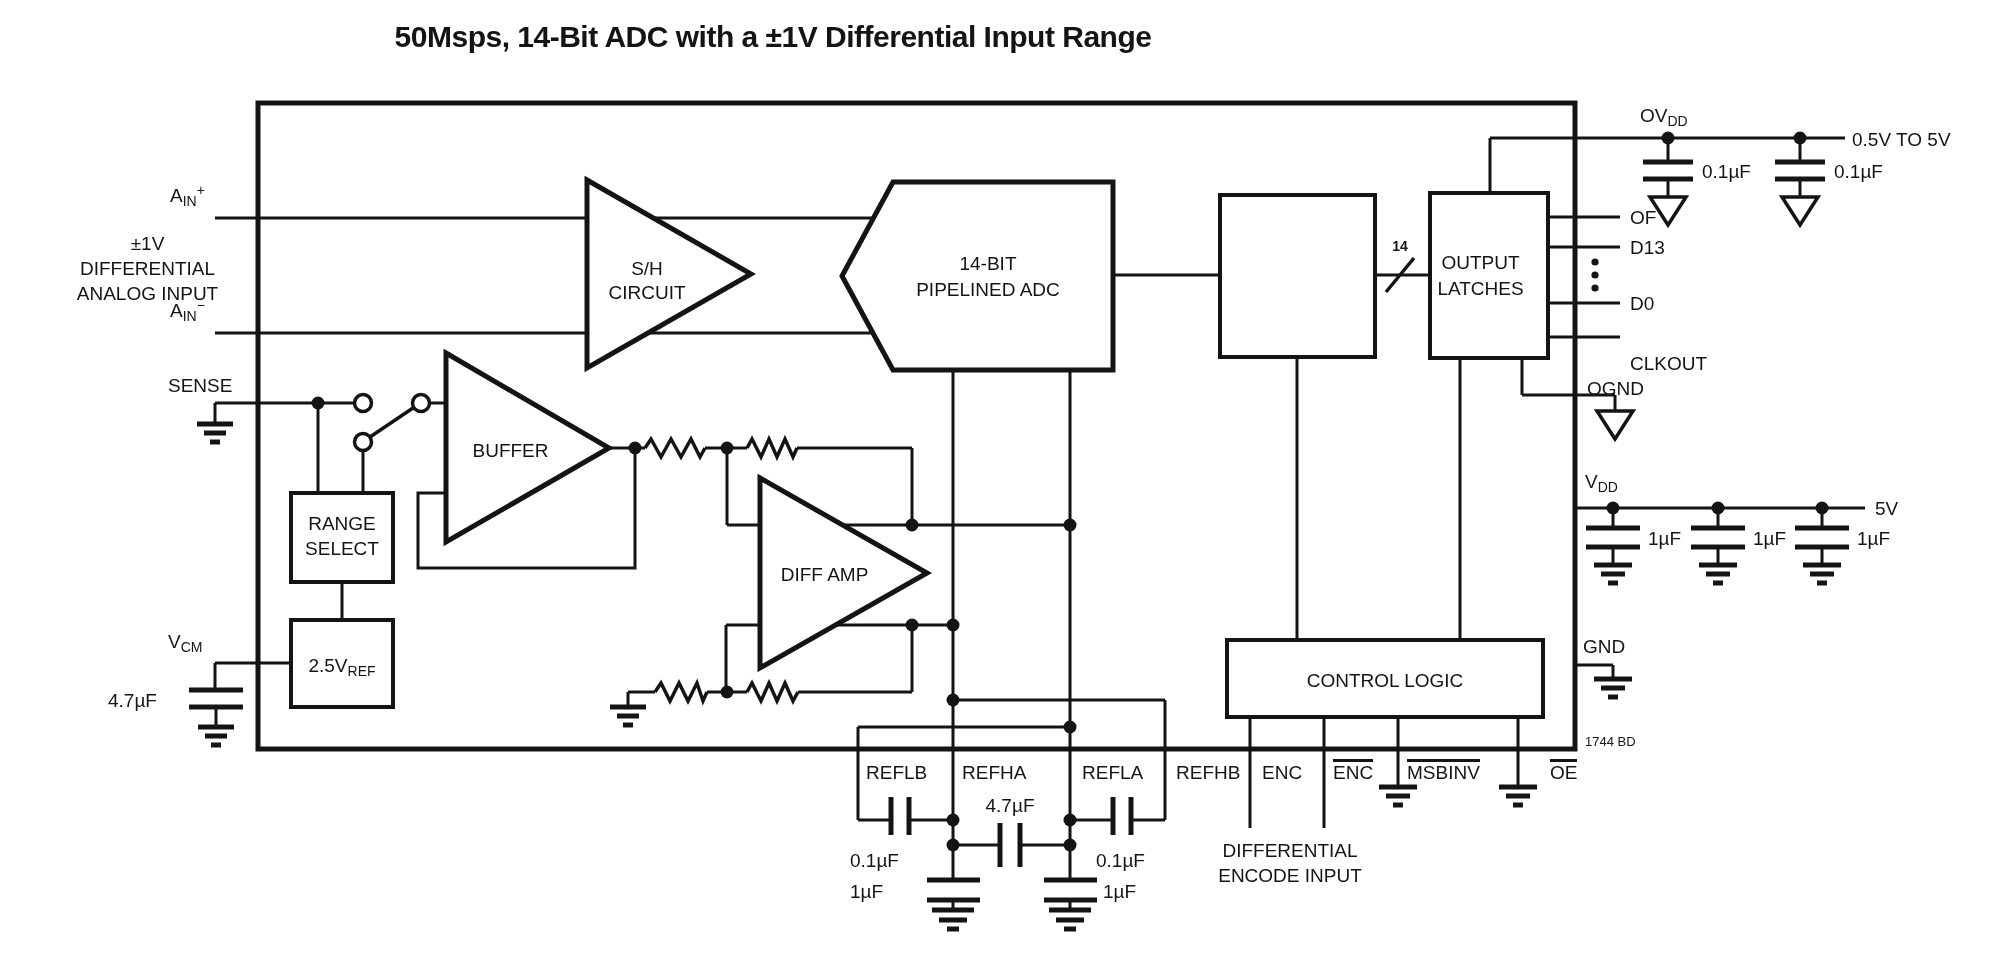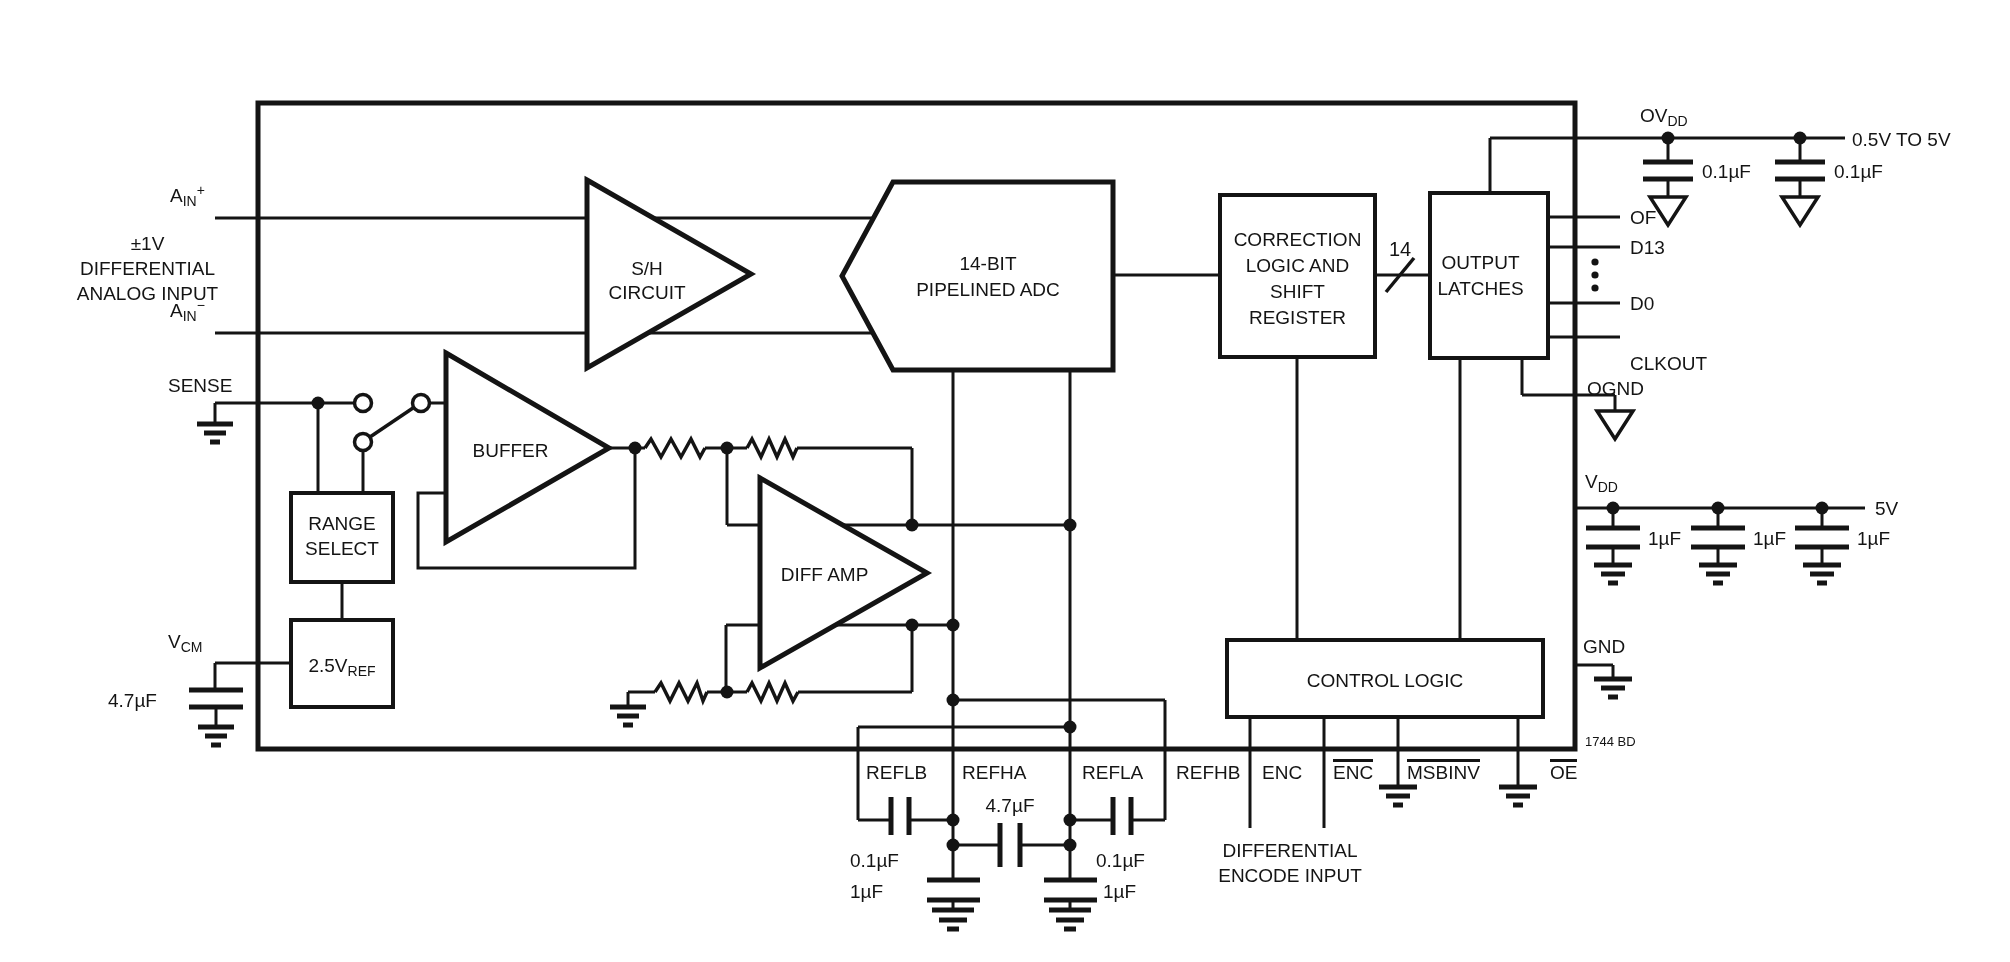--- a/index.html
+++ b/index.html
@@ -7,21 +7,21 @@
          font-family:"Liberation Sans",sans-serif;color:#141414;}
   svg{position:absolute;left:0;top:0;}
   .lbl{position:absolute;font-size:19px;line-height:1.18;white-space:nowrap;color:#141414;}
   .ctr{text-align:center;white-space:normal;}
   .rt{text-align:left;}
   .title{font-size:30px;font-weight:bold;letter-spacing:-0.5px;}
   .sb{font-size:14px;position:relative;top:4px;}
   .sp{font-size:14px;position:relative;top:-7px;}
   .ovl{display:inline-block;border-top:3px solid #141414;padding-top:1px;line-height:1.05;}
   .tiny{font-size:13px;}
-  .w14{font-size:20px;}
+  .w14{font-size:14px;font-weight:bold;}
 </style>
 </head>
 <body>
 
 <div id="stage">
 
 <svg width="2010" height="962" viewBox="0 0 2010 962">
 
   <g stroke="#141414" stroke-width="3" fill="none">
     <rect x="258" y="103" width="1317" height="646" stroke-width="5"></rect>
@@ -140,20 +140,21 @@
     <circle cx="1822" cy="508" r="6.5"></circle>
   </g>
 
   <g fill="#141414">
     <circle cx="1595" cy="262" r="3.6"></circle>
     <circle cx="1595" cy="275" r="3.6"></circle>
     <circle cx="1595" cy="288" r="3.6"></circle>
   </g>
 </svg>
 
+<div class="lbl title ctr" style="left:258px;top:19px;width:1030px;">50Msps, 14-Bit ADC with a ±1V Differential Input Range</div>
 
 <div class="lbl rt" style="left:170px;top:185px;width:82px;"><span>A</span><span class="sb">IN</span><span class="sp">+</span></div>
 <div class="lbl ctr" style="left:40px;top:231px;width:215px;line-height:25px;">
   <div>±1V</div>
   <div>DIFFERENTIAL</div>
   <div>ANALOG INPUT</div>
 </div>
 <div class="lbl rt" style="left:170px;top:300px;width:82px;"><span>A</span><span class="sb">IN</span><span class="sp">−</span></div>
 <div class="lbl rt" style="left:168px;top:375px;width:82px;">SENSE</div>
 <div class="lbl rt" style="left:168px;top:631px;width:82px;"><span>V</span><span class="sb">CM</span></div>
@@ -167,26 +168,20 @@
 
 <div class="lbl ctr" style="left:448px;top:440px;width:125px;">BUFFER</div>
 <div class="lbl ctr" style="left:577px;top:257px;width:140px;line-height:24px;">
   <div>S/H</div>
   <div>CIRCUIT</div>
 </div>
 <div class="lbl ctr" style="left:762px;top:564px;width:125px;">DIFF AMP</div>
 <div class="lbl ctr" style="left:888px;top:251px;width:200px;line-height:26px;">
   <div>14-BIT</div>
   <div>PIPELINED ADC</div>
-</div>
-<div class="lbl ctr" style="left:1222px;top:227px;width:151px;line-height:26px;">
-  <div>CORRECTION</div>
-  <div>LOGIC AND</div>
-  <div>SHIFT</div>
-  <div>REGISTER</div>
 </div>
 <div class="lbl w14 ctr" style="left:1383px;top:238px;width:34px;">14</div>
 <div class="lbl ctr" style="left:1429px;top:250px;width:103px;line-height:26px;">
   <div>OUTPUT</div>
   <div>LATCHES</div>
 </div>
 <div class="lbl ctr" style="left:1227px;top:670px;width:316px;">CONTROL LOGIC</div>
 
 <div class="lbl" style="left:1640px;top:105px;"><span>OV</span><span class="sb">DD</span></div>
 <div class="lbl" style="left:1852px;top:129px;">0.5V TO 5V</div>

